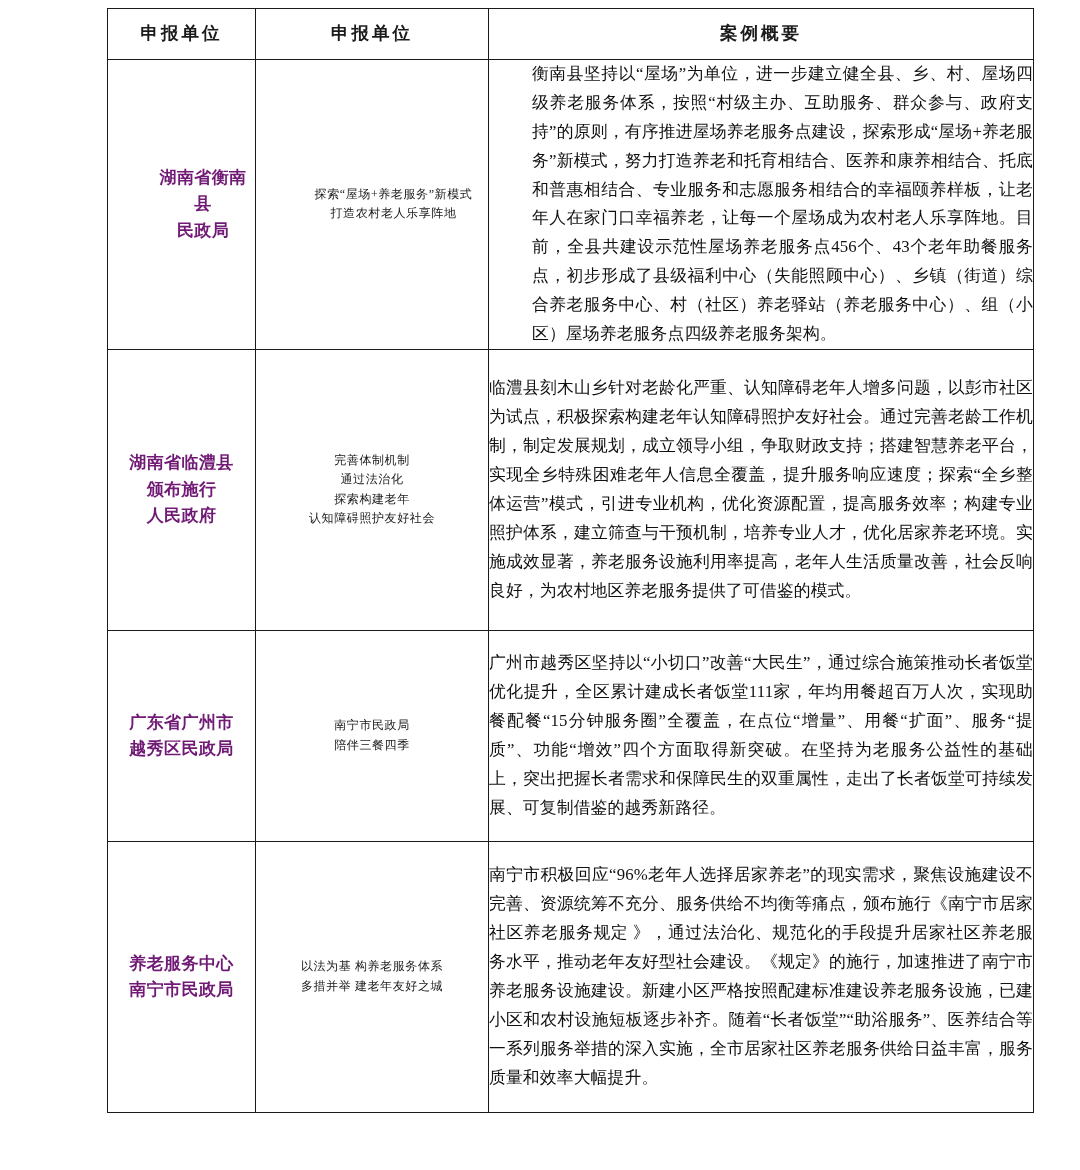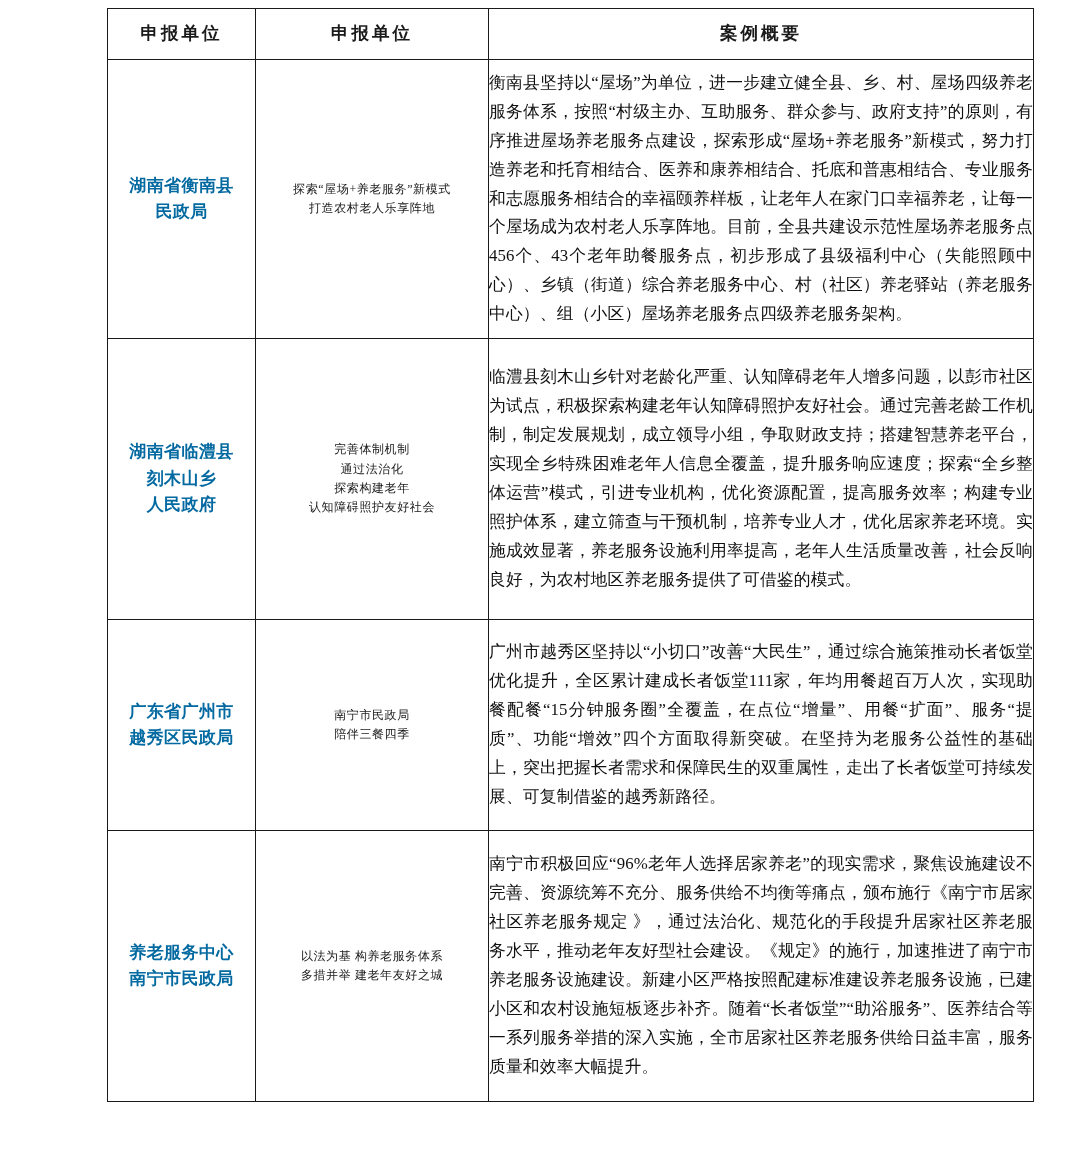--- a/index.html
+++ b/index.html
@@ -82,21 +82,21 @@
     text-align: center;
     vertical-align: middle;
     padding: 6px 4px;
   }
   .unit-text {
     font-family: "Liberation Sans", "DejaVu Sans", sans-serif;
     font-weight: bold;
     font-size: 17px;
     line-height: 1.55;
     letter-spacing: 0.4px;
-    color: #0369a1;
+    color: #701a75;
     white-space: pre-line;
   }
 
   .case-cell {
     text-align: center;
     vertical-align: middle;
     padding: 6px 10px;
   }
   .case-text {
     font-family: "Liberation Serif", "DejaVu Serif", serif;
@@ -117,21 +117,21 @@
     font-size: 16.8px;
     line-height: 1.72;
     letter-spacing: 0.15px;
     color: #101010;
     text-align: justify;
     text-justify: inter-character;
     word-break: break-all;
   }
 
   
-  tr.row-1 td { height: 278px; }
+  tr.row-1 td { height: 278px; padding-left: 43px; }
   tr.row-2 td { height: 280px; }
   tr.row-3 td { height: 210px; }
   tr.row-4 td { height: 270px; }
 </style>
 </head>
 <body>
 
 <div class="page">
 
   <table class="doc-table">
@@ -165,21 +165,21 @@
 打造农村老人乐享阵地</div>
         </td>
         <td class="summary-cell">
           <div class="summary-text">衡南县坚持以“屋场”为单位，进一步建立健全县、乡、村、屋场四级养老服务体系，按照“村级主办、互助服务、群众参与、政府支持”的原则，有序推进屋场养老服务点建设，探索形成“屋场+养老服务”新模式，努力打造养老和托育相结合、医养和康养相结合、托底和普惠相结合、专业服务和志愿服务相结合的幸福颐养样板，让老年人在家门口幸福养老，让每一个屋场成为农村老人乐享阵地。目前，全县共建设示范性屋场养老服务点456个、43个老年助餐服务点，初步形成了县级福利中心（失能照顾中心）、乡镇（街道）综合养老服务中心、村（社区）养老驿站（养老服务中心）、组（小区）屋场养老服务点四级养老服务架构。</div>
         </td>
       </tr>
 
       <tr class="row-2">
         <td class="unit-cell">
           <div class="unit-text">湖南省临澧县
-刻木山乡
+颁布施行
 人民政府</div>
         </td>
         <td class="case-cell">
           <div class="case-text">完善体制机制
 通过法治化
 探索构建老年
 认知障碍照护友好社会</div>
         </td>
         <td class="summary-cell">
           <div class="summary-text">临澧县刻木山乡针对老龄化严重、认知障碍老年人增多问题，以彭市社区为试点，积极探索构建老年认知障碍照护友好社会。通过完善老龄工作机制，制定发展规划，成立领导小组，争取财政支持；搭建智慧养老平台，实现全乡特殊困难老年人信息全覆盖，提升服务响应速度；探索“全乡整体运营”模式，引进专业机构，优化资源配置，提高服务效率；构建专业照护体系，建立筛查与干预机制，培养专业人才，优化居家养老环境。实施成效显著，养老服务设施利用率提高，老年人生活质量改善，社会反响良好，为农村地区养老服务提供了可借鉴的模式。</div>

